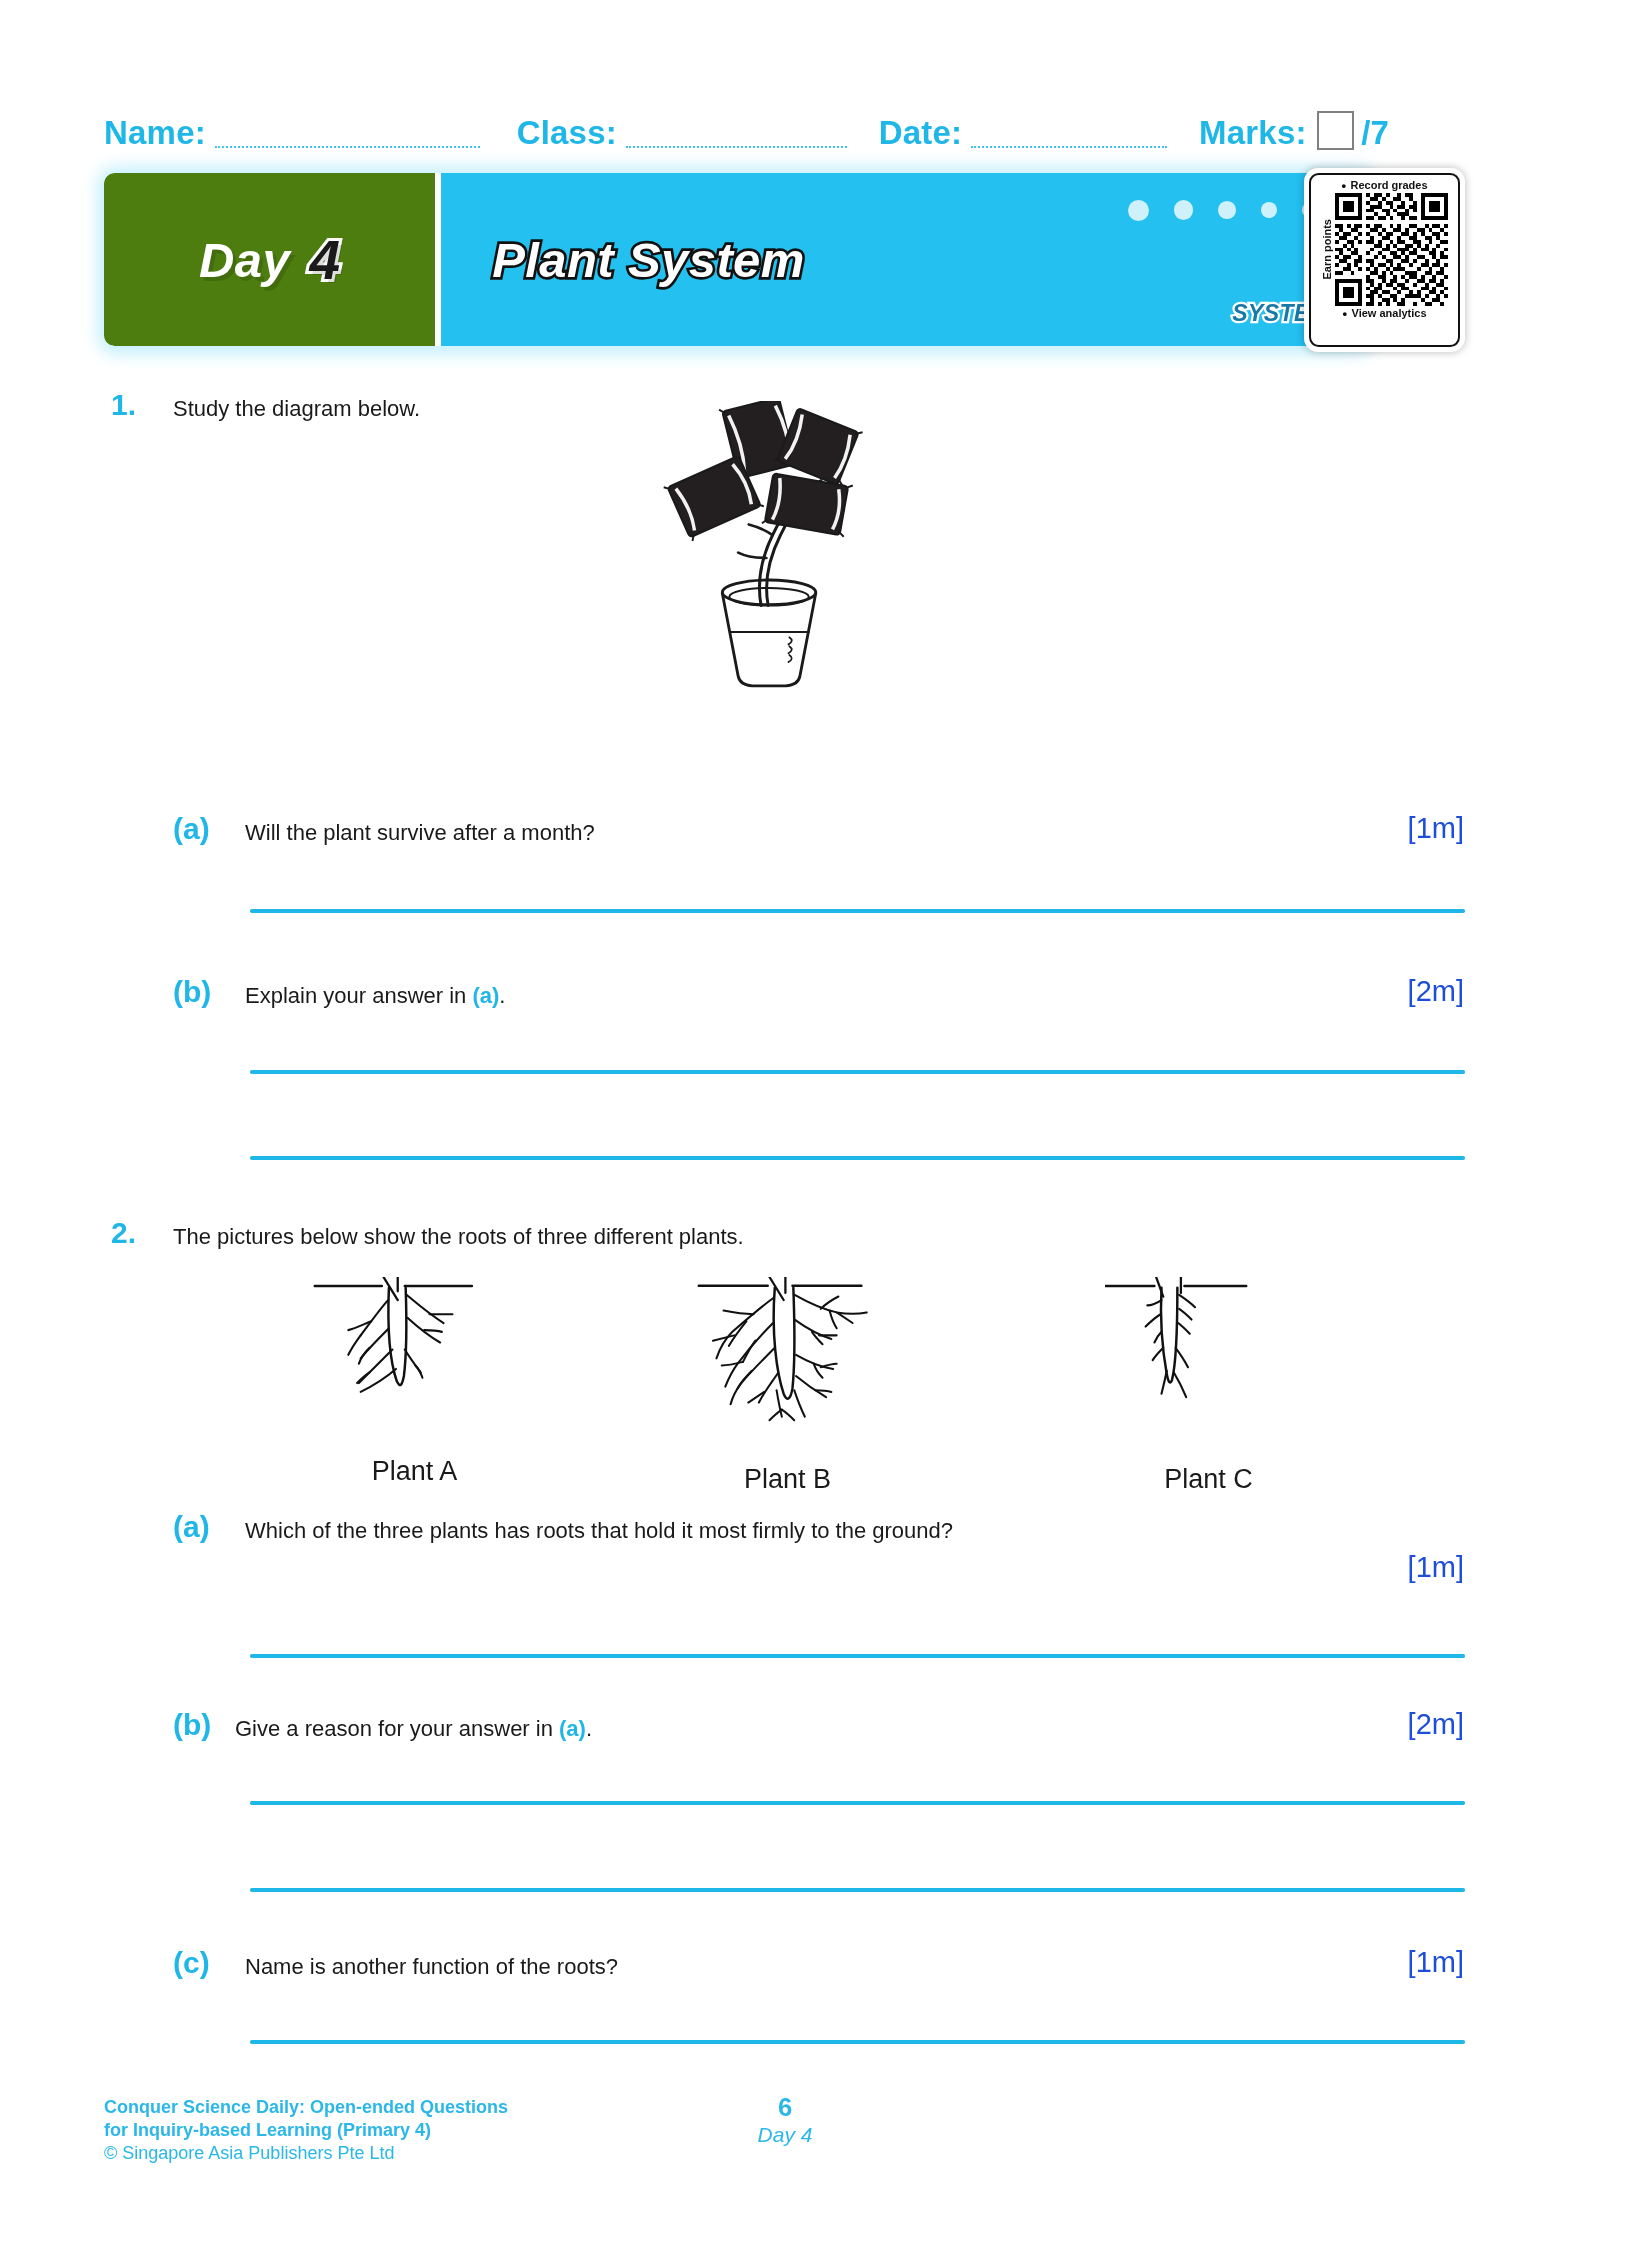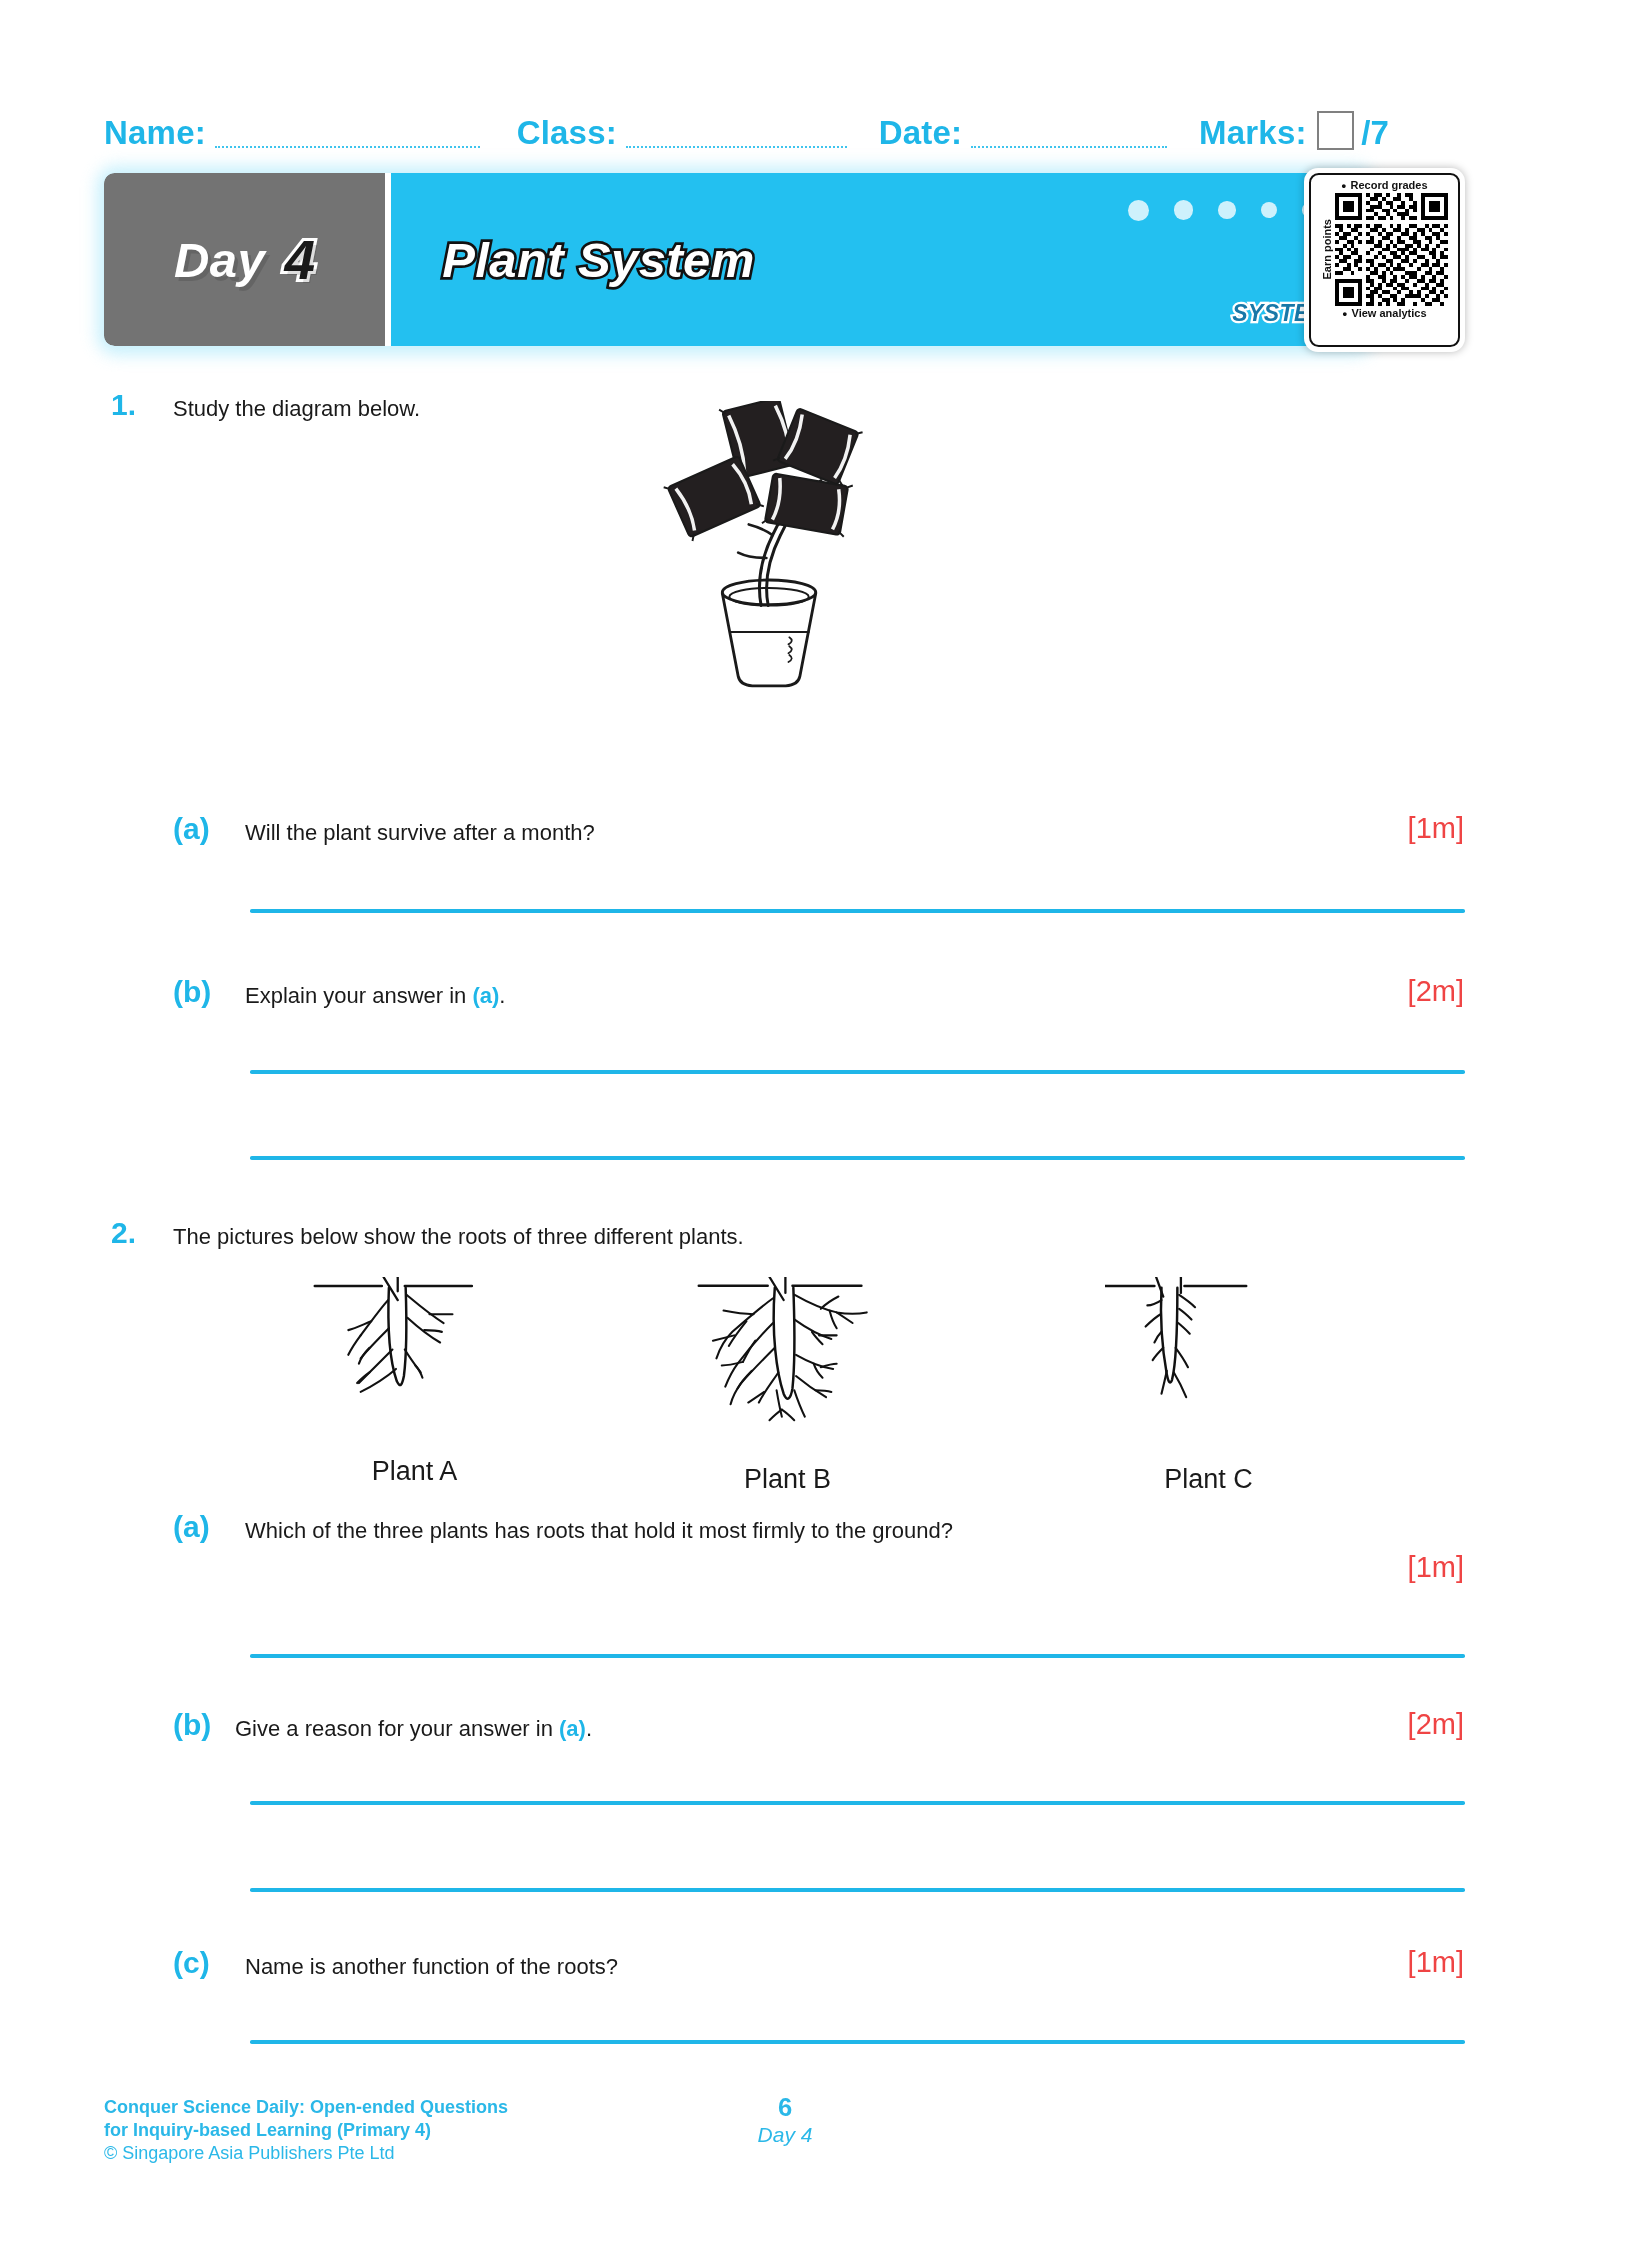--- a/index.html
+++ b/index.html
@@ -45,21 +45,21 @@
     position:absolute; left:104px; top:173px; width:1262px; height:173px;
   }
   .banner-glow {
     position:absolute; inset:-7px -8.8px -8.8px -7px;
     background:#bfeefc; filter:blur(8px); border-radius:19.4px; opacity:.85;
   }
   .banner {
     position:absolute; inset:0; display:flex; border-radius:10.6px; overflow:hidden;
   }
   .banner-day {
-    width:281px; background:#737373; border-radius:10.6px 0 0 10.6px;
+    width:331px; background:#4d7c0f; border-radius:10.6px 0 0 10.6px;
     display:flex; align-items:center; justify-content:center; gap:19.4px;
     position:relative;
   }
   .day-word {
     color:#ffffff; font-size:49px; font-weight:700; font-style:italic;
     letter-spacing:0.4px;
     text-shadow:3.5px 4.4px 0 rgba(0,0,0,0.13);
     font-family:"Liberation Sans", sans-serif;
   }
   .day-num {
@@ -121,21 +121,21 @@
   }
   .qtext {
     position:absolute; color:#1a1a1a; font-size:22px; line-height:41px;
     font-family:"Liberation Sans", sans-serif; font-weight:400;
   }
   .sub {
     position:absolute; color:#1fb6e8; font-size:30px; font-weight:700;
     font-family:"Liberation Sans", sans-serif;
   }
   .marktag {
-    position:absolute; color:#ef4444; font-size:29px; font-weight:400;
+    position:absolute; color:#1d4ed8; font-size:29px; font-weight:400;
     font-family:"Liberation Sans", sans-serif; text-align:right;
   }
   .ans-line {
     position:absolute; height:3.5px; background:#1fb6e8; border-radius:1.8px;
   }
   .inline-blue { color:#1fb6e8; font-weight:700; }
 
   .plant-label {
     position:absolute; color:#1a1a1a; font-size:27px;
     font-family:"Liberation Sans", sans-serif; text-align:center;

